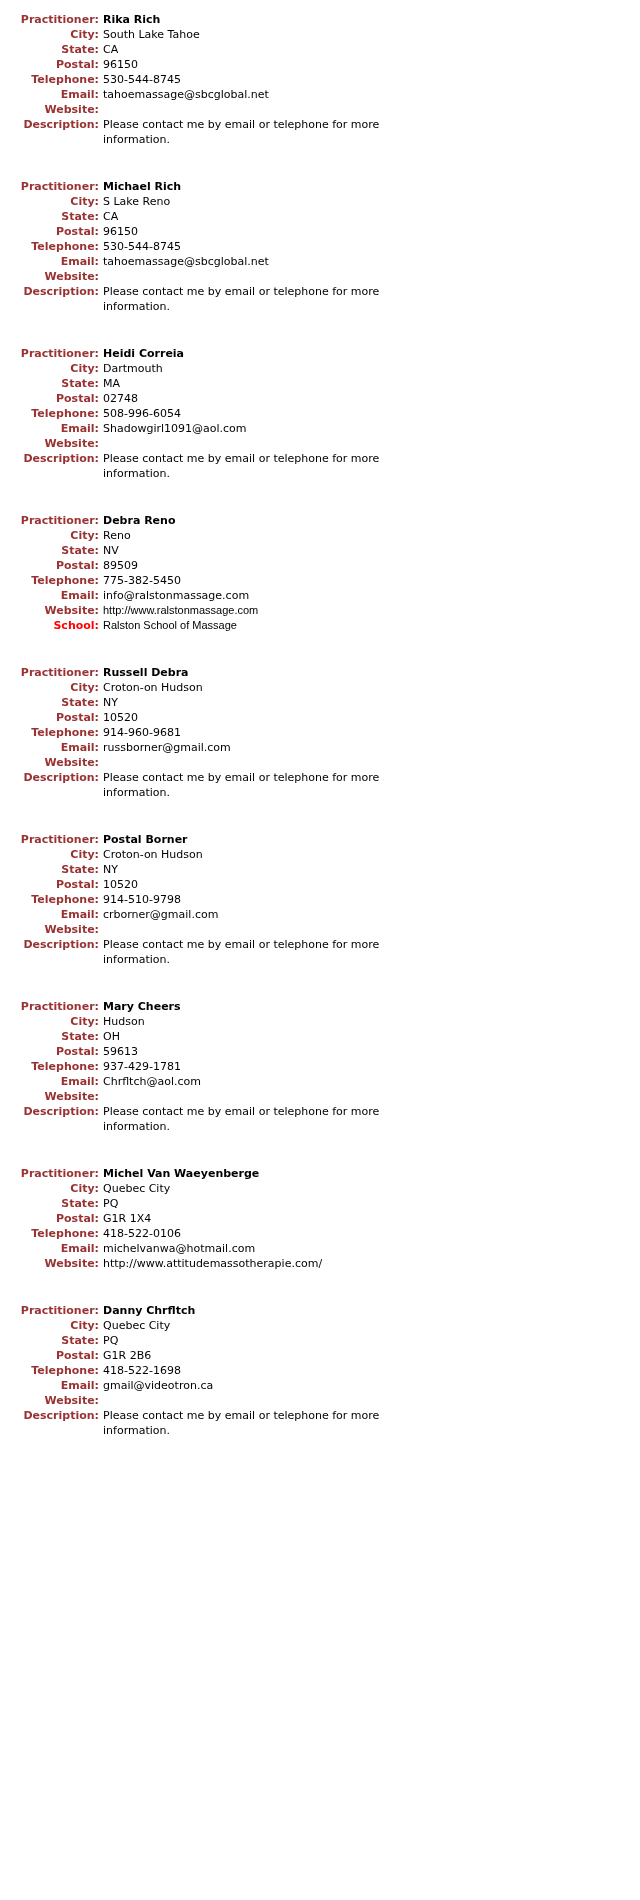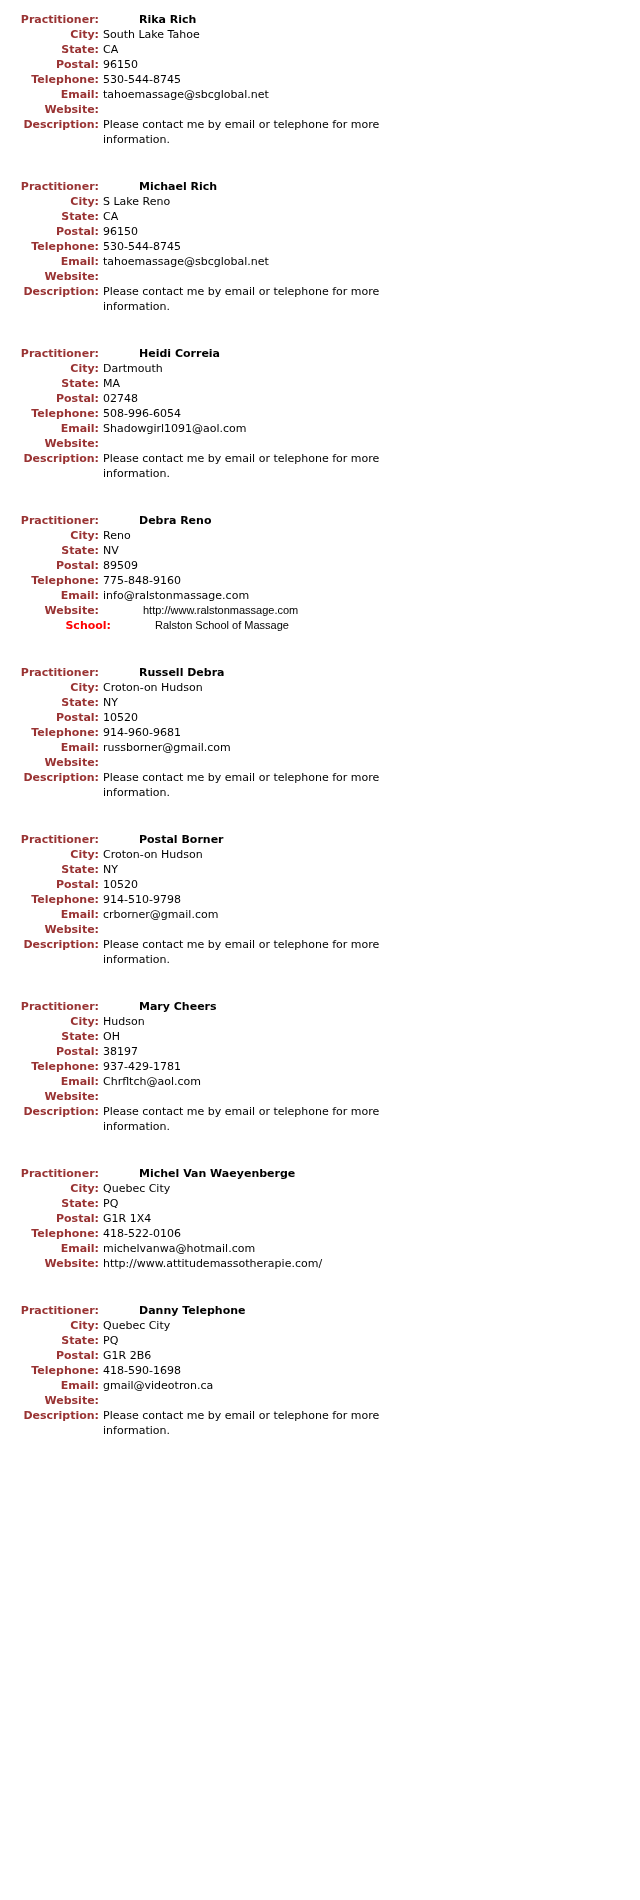--- a/index.html
+++ b/index.html
@@ -29,34 +29,31 @@
   .label {
     flex: 0 0 99px;
     width: 99px;
     text-align: right;
     font-weight: bold;
     color: #993333;
     white-space: nowrap;
   }
   .label.school {
     color: #ff0000;
-    padding-left: 12px;
   }
   .value {
     padding-left: 4px;
     max-width: 300px;
     min-height: 15px;
   }
   .value.name {
     font-weight: bold;
-    margin-left: 36px;
   }
   .value.alt {
     font-family: "Liberation Sans", sans-serif;
-    margin-left: 40px;
   }
 </style>
 </head>
 <body>
 
 <div class="content" id="list">
     <div class="record">
       <div class="row">
     <span class="label">Practitioner:</span>
     <span class="value name">Rika Rich</span>
@@ -170,21 +167,21 @@
       <div class="row">
     <span class="label">State:</span>
     <span class="value">NV</span>
   </div>
       <div class="row">
     <span class="label">Postal:</span>
     <span class="value">89509</span>
   </div>
       <div class="row">
     <span class="label">Telephone:</span>
-    <span class="value">775-848-9160</span>
+    <span class="value">775-382-5450</span>
   </div>
       <div class="row">
     <span class="label">Email:</span>
     <span class="value">info@ralstonmassage.com</span>
   </div>
       <div class="row">
     <span class="label">Website:</span>
     <span class="value alt">http://www.ralstonmassage.com</span>
   </div>
       <div class="row">
@@ -268,21 +265,21 @@
       <div class="row">
     <span class="label">City:</span>
     <span class="value">Hudson</span>
   </div>
       <div class="row">
     <span class="label">State:</span>
     <span class="value">OH</span>
   </div>
       <div class="row">
     <span class="label">Postal:</span>
-    <span class="value">38197</span>
+    <span class="value">59613</span>
   </div>
       <div class="row">
     <span class="label">Telephone:</span>
     <span class="value">937-429-1781</span>
   </div>
       <div class="row">
     <span class="label">Email:</span>
     <span class="value">Chrfltch@aol.com</span>
   </div>
       <div class="row">
@@ -320,37 +317,37 @@
     <span class="value">michelvanwa@hotmail.com</span>
   </div>
       <div class="row">
     <span class="label">Website:</span>
     <span class="value">http://www.attitudemassotherapie.com/</span>
   </div>
     </div>
     <div class="record">
       <div class="row">
     <span class="label">Practitioner:</span>
-    <span class="value name">Danny Telephone</span>
+    <span class="value name">Danny Chrfltch</span>
   </div>
       <div class="row">
     <span class="label">City:</span>
     <span class="value">Quebec City</span>
   </div>
       <div class="row">
     <span class="label">State:</span>
     <span class="value">PQ</span>
   </div>
       <div class="row">
     <span class="label">Postal:</span>
     <span class="value">G1R 2B6</span>
   </div>
       <div class="row">
     <span class="label">Telephone:</span>
-    <span class="value">418-590-1698</span>
+    <span class="value">418-522-1698</span>
   </div>
       <div class="row">
     <span class="label">Email:</span>
     <span class="value">gmail@videotron.ca</span>
   </div>
       <div class="row">
     <span class="label">Website:</span>
     <span class="value"></span>
   </div>
       <div class="row">

